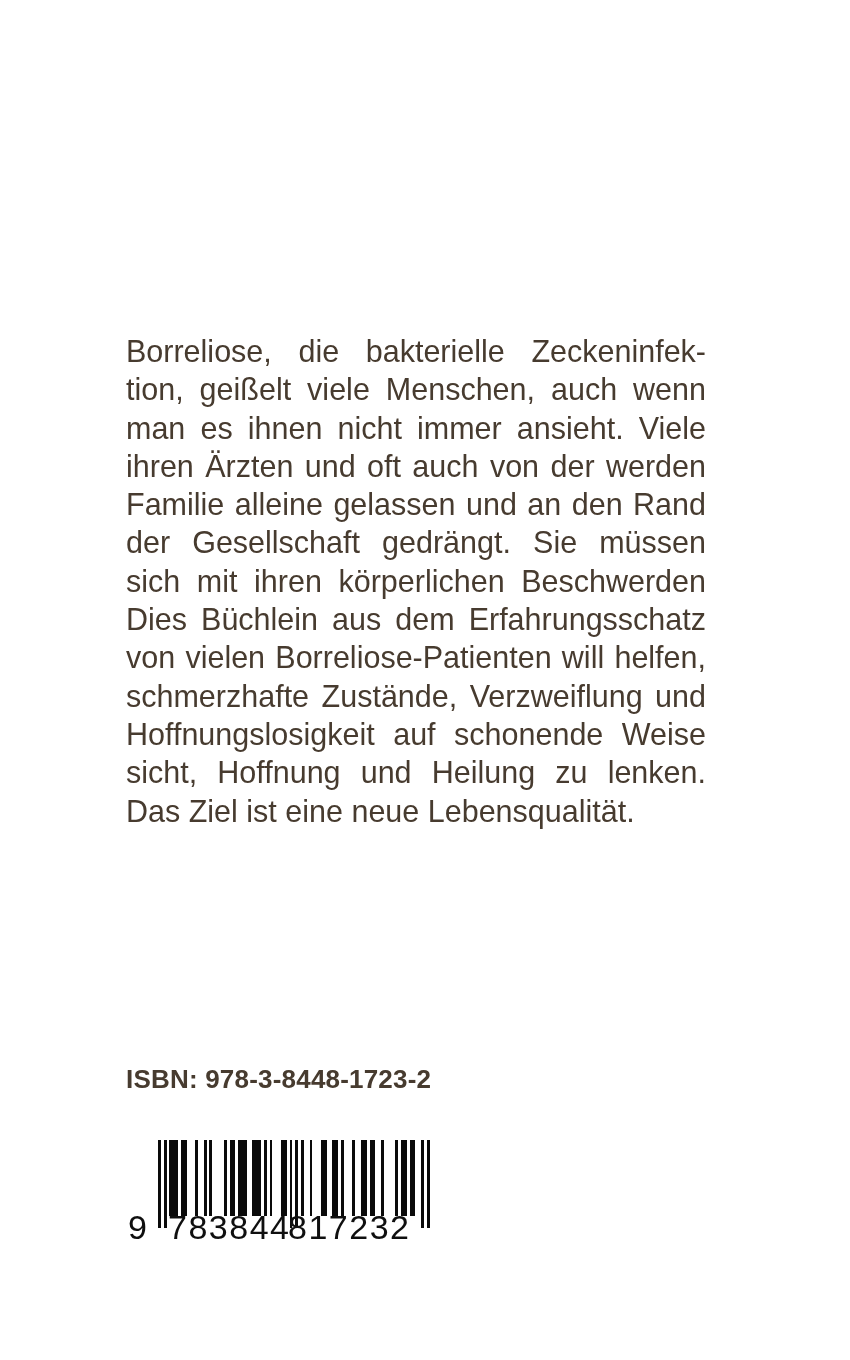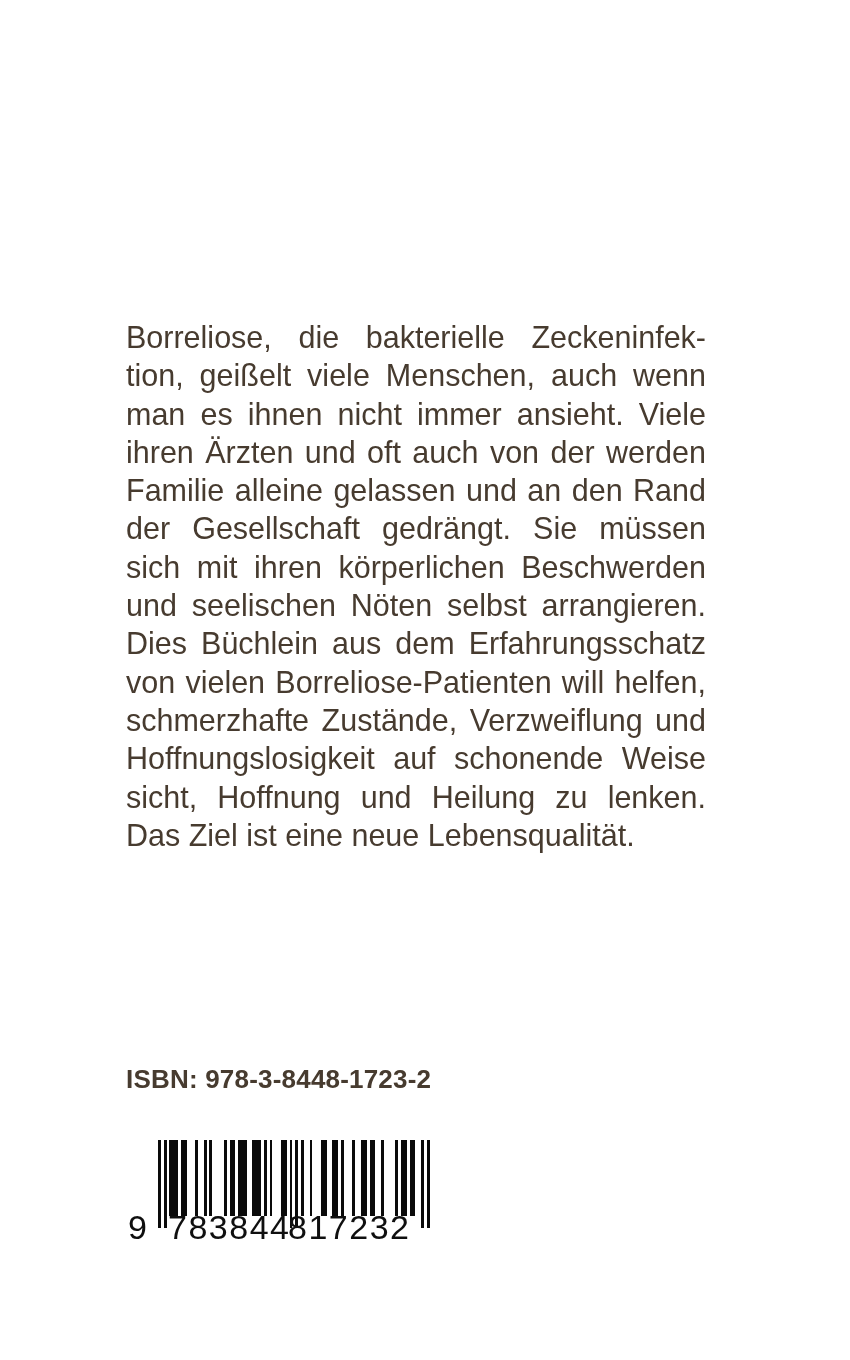--- a/index.html
+++ b/index.html
@@ -9,21 +9,21 @@
     font-family: "Liberation Sans", "DejaVu Sans", sans-serif;
     overflow: hidden;
   }
   .cover {
     position: relative;
     width: 850px; height: 1360px;
     background: #ffffff;
   }
   .blurb {
     position: absolute;
-    left: 126px; top: 318px;
+    left: 126px; top: 332px;
     width: 580px;
     color: #473b2f;
     font-size: 30.5px;
     line-height: 38.3px;
     font-weight: 400;
   }
   .bl {
     text-align: justify;
     text-align-last: justify;
     text-justify: inter-word;
@@ -79,21 +79,20 @@
 <div class="cover">
 
   <div class="blurb">
     <div class="bl">Borreliose, die bakterielle Zeckeninfek-</div>
     <div class="bl">tion, geißelt viele Menschen, auch wenn</div>
     <div class="bl">man es ihnen nicht immer ansieht. Viele</div>
     <div class="bl">ihren Ärzten und oft auch von der werden</div>
     <div class="bl">Familie alleine gelassen und an den Rand</div>
     <div class="bl">der Gesellschaft gedrängt. Sie müssen</div>
     <div class="bl">sich mit ihren körperlichen Beschwerden</div>
-    <div class="bl">und seelischen Nöten selbst arrangieren.</div>
     <div class="bl">Dies Büchlein aus dem Erfahrungsschatz</div>
     <div class="bl">von vielen Borreliose-Patienten will helfen,</div>
     <div class="bl">schmerzhafte Zustände, Verzweiflung und</div>
     <div class="bl">Hoffnungslosigkeit auf schonende Weise</div>
     <div class="bl">sicht, Hoffnung und Heilung zu lenken.</div>
     <div class="bl last">Das Ziel ist eine neue Lebensqualität.</div>
   </div>
 
   <div class="isbn">ISBN: 978-3-8448-1723-2</div>
 

